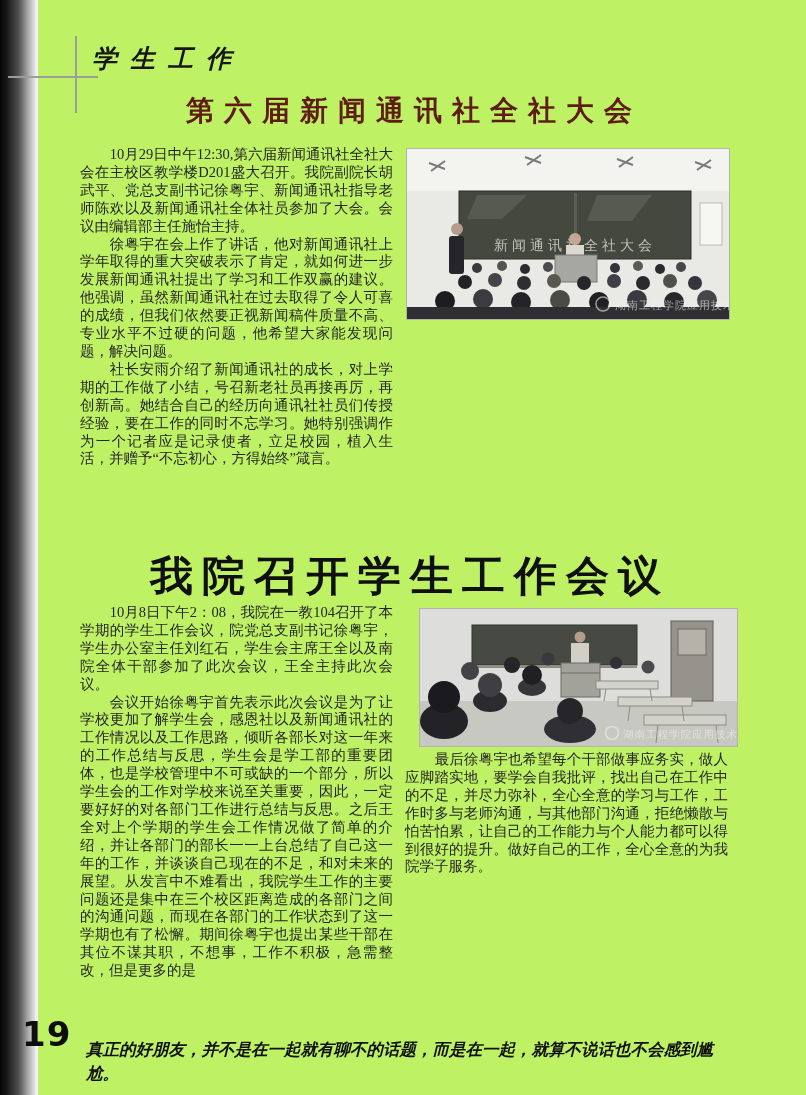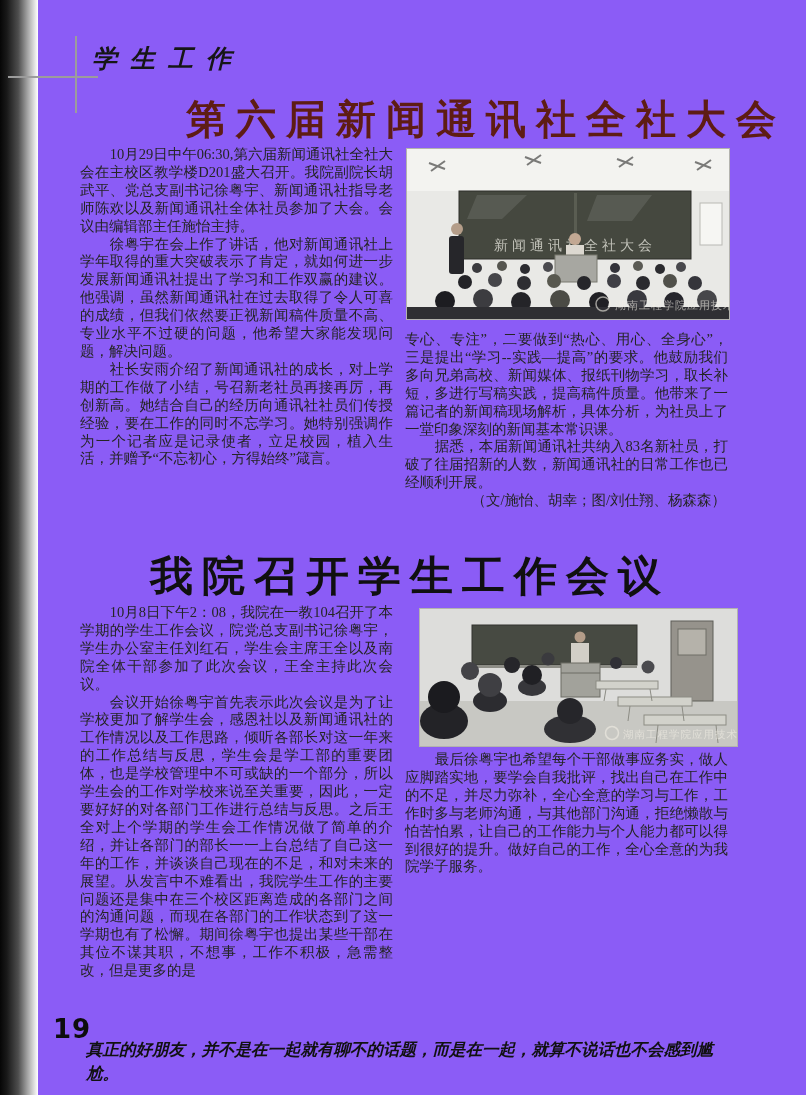--- a/index.html
+++ b/index.html
@@ -1,61 +1,61 @@
 <!DOCTYPE html>
 <html><head>
 <meta charset="utf-8">
 <style>
   html,body{margin:0;padding:0;background:#fff;}
-  .page{position:relative;width:806px;height:1095px;background:#8b5cf6;overflow:hidden;
+  .page{position:relative;width:806px;height:1095px;background:#bef264;overflow:hidden;
         font-family:"Liberation Serif",serif;color:#262626;}
   .abs{position:absolute;}
   
   .left-band{left:0;top:0;width:38px;height:1095px;
     background:linear-gradient(90deg,#060606 0%,#191919 18%,#4e4e4e 48%,#a9a9a9 74%,#ffffff 100%);}
   
   .cross-v{left:75px;top:36px;width:2px;height:77px;background:#9c9c9c;}
   .cross-h{left:8px;top:76px;width:90px;height:2px;background:#9c9c9c;}
   .section-label{left:92px;top:42px;font-size:25px;font-weight:bold;font-style:italic;
     letter-spacing:13px;color:#161616;white-space:nowrap;}
-  .title1{left:186px;top:92px;font-size:40px;font-weight:bold;letter-spacing:10px;
+  .title1{left:186px;top:92px;font-size:28px;font-weight:bold;letter-spacing:10px;
     color:#5e1c14;white-space:nowrap;font-family:"Liberation Serif",serif;}
   .title2{left:150px;top:549px;font-size:43px;font-weight:900;letter-spacing:9px;
     color:#101010;white-space:nowrap;font-family:"Liberation Sans",sans-serif;transform:scaleY(.96);transform-origin:top left;}
   .col{text-align:justify;font-size:14.5px;line-height:17.9px;color:#252525;}
   .col p{margin:0;text-indent:2.05em;}
   .col p.cont{text-indent:0;}
   .col p.credit{text-indent:0;text-align:right;padding-right:2px;}
   .a1c1{left:80px;top:146px;width:313px;}
   .a1c2{left:405px;top:331px;width:323px;}
   .a2c1{left:80px;top:604px;width:313px;}
   .a2c2{left:405px;top:751px;width:323px;}
   .photo{border:1px solid #b3b3ae;background:#e8e8e5;}
   .photo1{left:406px;top:148px;}
   .photo2{left:419px;top:608px;}
-  .page-num{left:22px;top:1014px;font-size:26px;font-weight:bold;letter-spacing:1px;
-    font-family:"DejaVu Sans",sans-serif;color:#0d0d0d;padding-left:31px;}
+  .page-num{left:22px;top:1014px;font-size:34px;font-weight:bold;letter-spacing:1px;
+    font-family:"DejaVu Sans",sans-serif;color:#0d0d0d;}
   .footer-quote{left:86px;top:1038px;width:640px;font-size:16.5px;line-height:24px;
     font-weight:bold;font-style:italic;color:#111;}
 </style>
 </head>
 <body>
 
 <div class="page">
 
   <div class="abs left-band"></div>
   <div class="abs cross-v"></div>
   <div class="abs cross-h"></div>
 
   <div class="abs section-label">学生工作</div>
 
   <h1 class="abs title1" style="margin:0;">第六届新闻通讯社全社大会</h1>
 
   <div class="abs col a1c1">
-    <p>10月29日中午06:30,第六届新闻通讯社全社大会在主校区教学楼D201盛大召开。我院副院长胡武平、党总支副书记徐粤宇、新闻通讯社指导老师陈欢以及新闻通讯社全体社员参加了大会。会议由编辑部主任施怡主持。</p>
+    <p>10月29日中午12:30,第六届新闻通讯社全社大会在主校区教学楼D201盛大召开。我院副院长胡武平、党总支副书记徐粤宇、新闻通讯社指导老师陈欢以及新闻通讯社全体社员参加了大会。会议由编辑部主任施怡主持。</p>
     <p>徐粤宇在会上作了讲话，他对新闻通讯社上学年取得的重大突破表示了肯定，就如何进一步发展新闻通讯社提出了学习和工作双赢的建议。他强调，虽然新闻通讯社在过去取得了令人可喜的成绩，但我们依然要正视新闻稿件质量不高、专业水平不过硬的问题，他希望大家能发现问题，解决问题。</p>
     <p>社长安雨介绍了新闻通讯社的成长，对上学期的工作做了小结，号召新老社员再接再厉，再创新高。她结合自己的经历向通讯社社员们传授经验，要在工作的同时不忘学习。她特别强调作为一个记者应是记录使者，立足校园，植入生活，并赠予“不忘初心，方得始终”箴言。</p>
   </div>
 
   <svg class="abs photo photo1" width="322" height="170" viewBox="0 0 322 170" role="img">
     <rect x="0" y="0" width="322" height="170" fill="#e9e9e6"></rect>
     <rect x="0" y="0" width="322" height="42" fill="#f3f3f0"></rect>
 
     <g stroke="#7a7a78" stroke-width="2">
       <path d="M22 14 l16 6 M38 12 l-14 10"></path>
@@ -111,25 +111,20 @@
         <circle cx="300" cy="151" r="10" fill="#46464a"></circle>
       <rect x="0" y="158" width="322" height="12" fill="#2f2f33"></rect>
     </g>
 
     <g opacity="0.6">
       <circle cx="196" cy="155" r="7" fill="none" stroke="#f2efe6" stroke-width="1.5"></circle>
       <text x="208" y="160" font-size="11" fill="#f2efe6" letter-spacing="1" font-family="Liberation Serif, serif">湖南工程学院应用技术学院</text>
     </g>
   </svg>
 
-  <div class="abs col a1c2">
-    <p class="cont">专心、专注”，二要做到“热心、用心、全身心”，三是提出“学习--实践—提高”的要求。他鼓励我们多向兄弟高校、新闻媒体、报纸刊物学习，取长补短，多进行写稿实践，提高稿件质量。他带来了一篇记者的新闻稿现场解析，具体分析，为社员上了一堂印象深刻的新闻基本常识课。</p>
-    <p>据悉，本届新闻通讯社共纳入83名新社员，打破了往届招新的人数，新闻通讯社的日常工作也已经顺利开展。</p>
-    <p class="credit">（文/施怡、胡幸；图/刘仕翔、杨森森）</p>
-  </div>
 
   <h2 class="abs title2" style="margin:0;">我院召开学生工作会议</h2>
 
   <div class="abs col a2c1">
     <p>10月8日下午2：08，我院在一教104召开了本学期的学生工作会议，院党总支副书记徐粤宇，学生办公室主任刘红石，学生会主席王全以及南院全体干部参加了此次会议，王全主持此次会议。</p>
     <p>会议开始徐粤宇首先表示此次会议是为了让学校更加了解学生会，感恩社以及新闻通讯社的工作情况以及工作思路，倾听各部长对这一年来的工作总结与反思，学生会是学工部的重要团体，也是学校管理中不可或缺的一个部分，所以学生会的工作对学校来说至关重要，因此，一定要好好的对各部门工作进行总结与反思。之后王全对上个学期的学生会工作情况做了简单的介绍，并让各部门的部长一一上台总结了自己这一年的工作，并谈谈自己现在的不足，和对未来的展望。从发言中不难看出，我院学生工作的主要问题还是集中在三个校区距离造成的各部门之间的沟通问题，而现在各部门的工作状态到了这一学期也有了松懈。期间徐粤宇也提出某些干部在其位不谋其职，不想事，工作不积极，急需整改，但是更多的是</p>
   </div>
 
   <svg class="abs photo photo2" width="317" height="137" viewBox="0 0 317 137" role="img">
     <rect x="0" y="0" width="317" height="137" fill="#dddddb"></rect>

